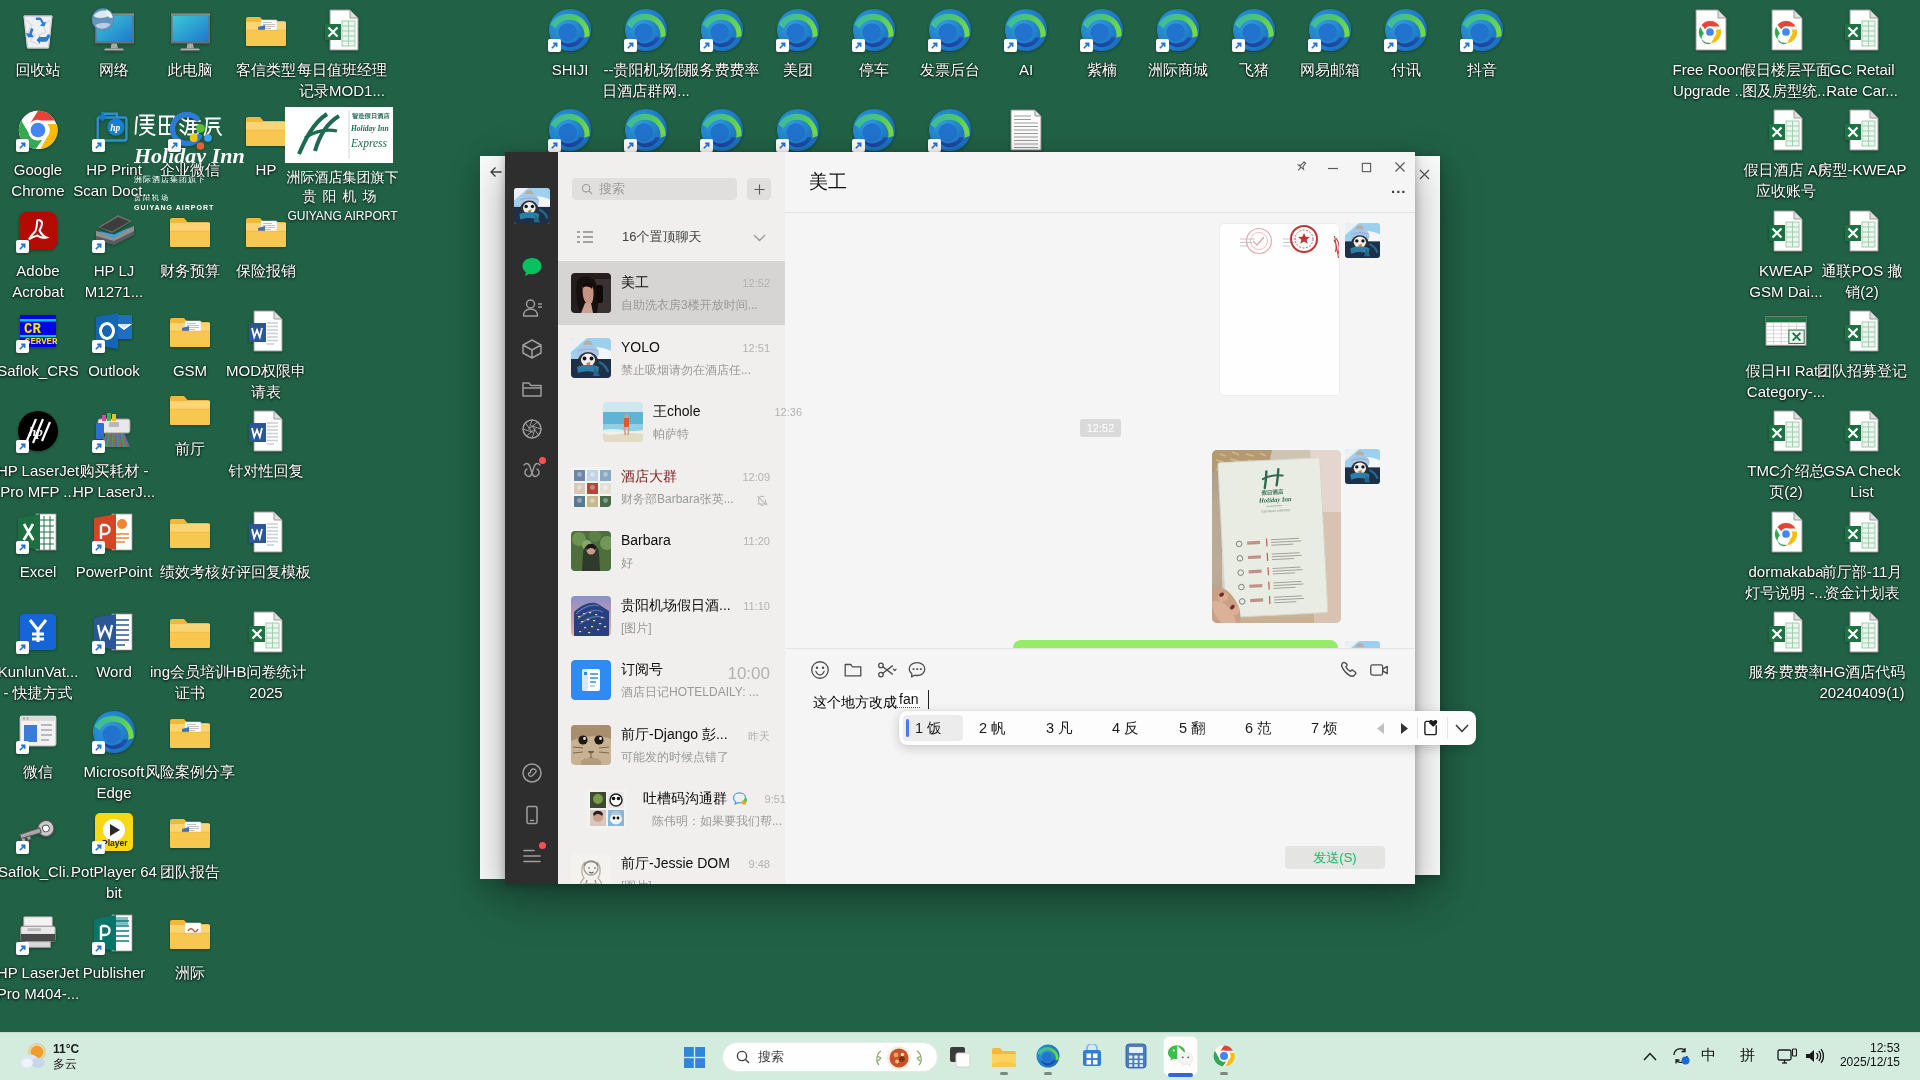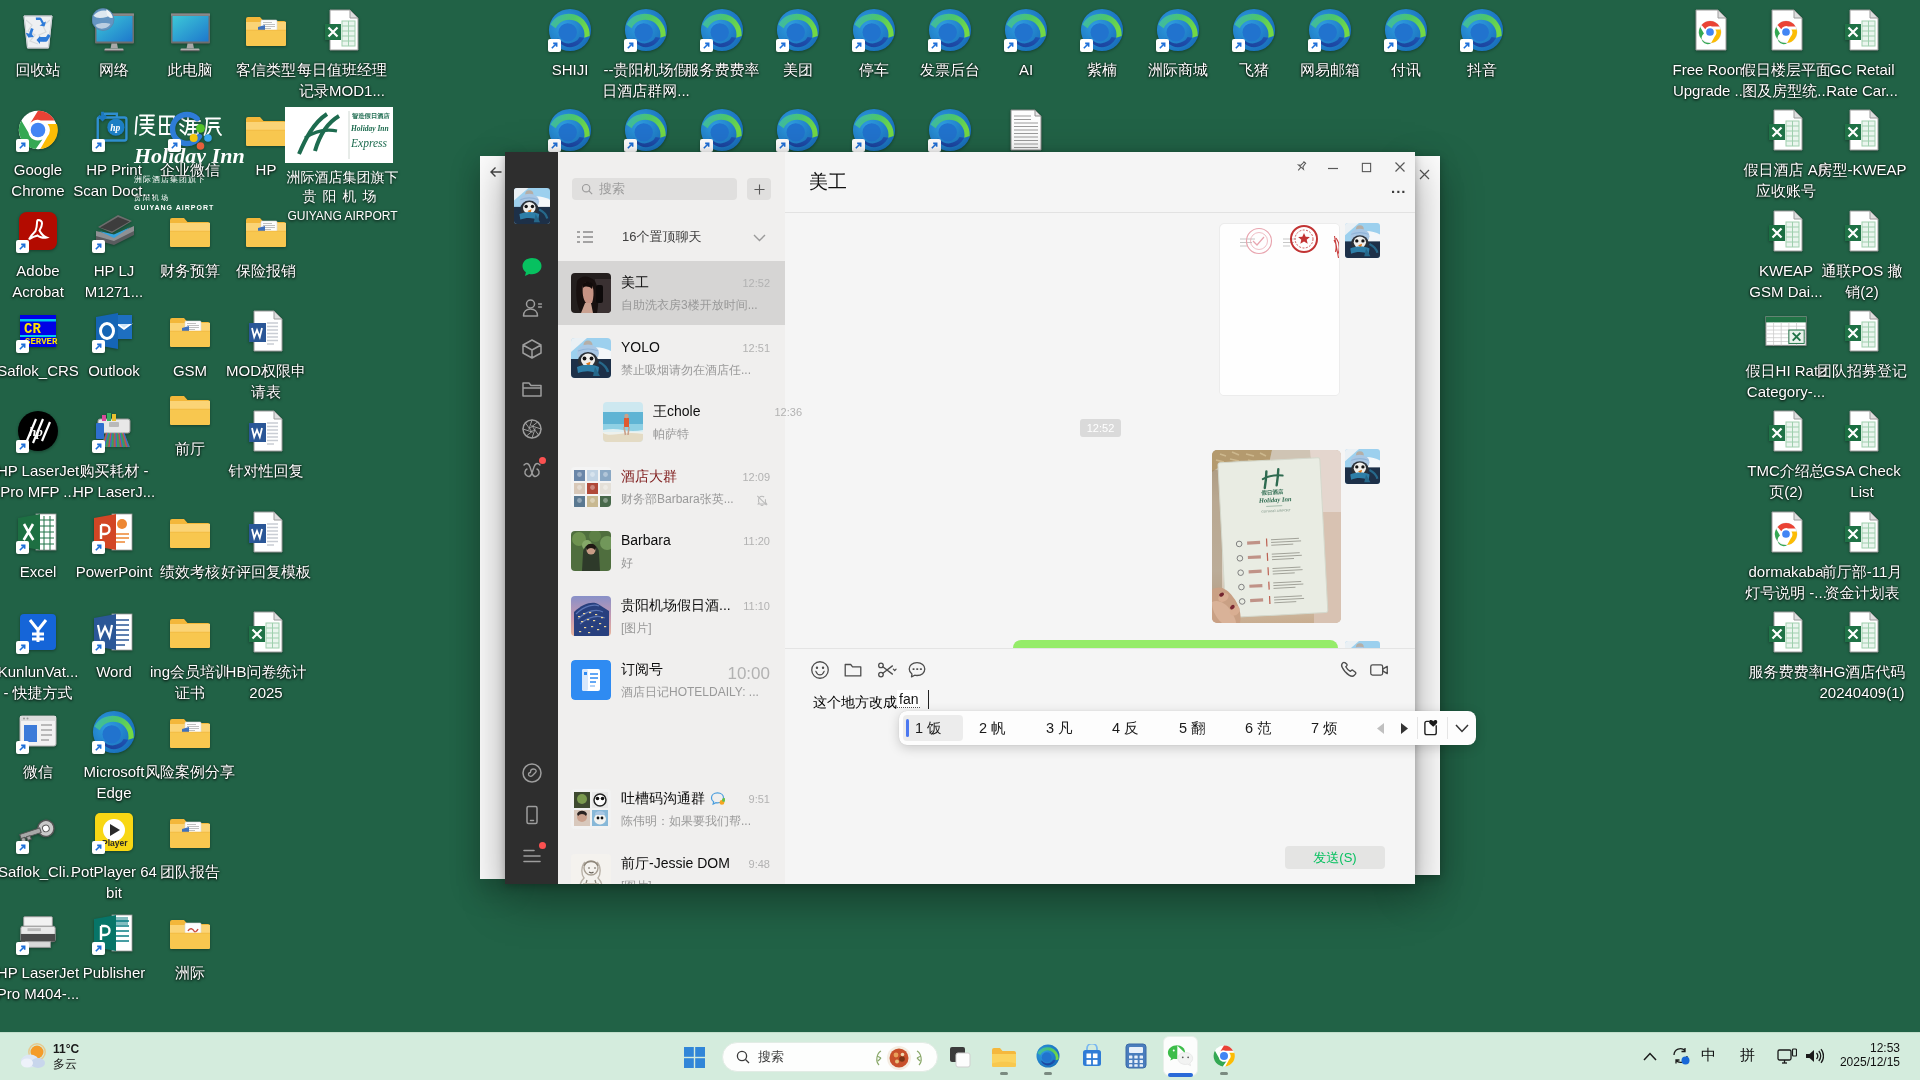--- a/index.html
+++ b/index.html
@@ -1717,21 +1717,38 @@
 <rect x="11" y="9" width="18" height="22" rx="2" fill="#fff"></rect>
 <rect x="11" y="9" width="6" height="22" rx="2" fill="#d8e8fc"></rect>
 <rect x="13" y="12" width="3" height="3" fill="#2f8bf2"></rect>
 <path d="M19 14 h8 M19 18 h8 M19 22 h6" stroke="#2f8bf2" stroke-width="1.6"></path>
 <path d="M19 26 h5" stroke="#9cc4f4" stroke-width="1.6"></path>
 </svg></div>
         <div class="abs" style="left:63px;top:13px;width:110px;font-size:14px;color:#0d0d0d;white-space:nowrap;overflow:hidden">订阅号</div>
         <div class="abs" style="right:15px;top:16px;font-size:17px;color:#b2b2b2">10:00</div>
         <div class="abs" style="left:63px;top:36px;width:145px;font-size:12px;color:#999;white-space:nowrap;overflow:hidden">酒店日记HOTELDAILY: ...</div>
       </div>
-      <div class="abs" style="left:0;top:625.0px;width:227px;height:64px;">
+      <div class="abs" style="left:0;top:560.5px;width:227px;height:64px;">
+        <div class="abs" style="left:13px;top:12px;width:40px;height:40px;border-radius:4px;overflow:hidden"><svg width="40" height="40" viewBox="0 0 40 40">
+<rect width="40" height="40" fill="#c8b294"></rect>
+<path d="M0 0 H40 V14 C30 10 12 10 0 16Z" fill="#a88e6e"></path>
+<circle cx="12" cy="15" r="4.6" fill="#1c1812"></circle>
+            <circle cx="28" cy="15" r="4.6" fill="#1c1812"></circle>
+<circle cx="13.5" cy="13.5" r="1.4" fill="#e8e4dc"></circle>
+            <circle cx="29.5" cy="13.5" r="1.4" fill="#e8e4dc"></circle>
+<path d="M17 26 a3 2.4 0 0 0 6 0Z" fill="#7a5c48"></path>
+<path d="M20 28 v4 M20 32 c-2 3 -5 3 -7 2 M20 32 c2 3 5 3 7 2" stroke="#8a705a" stroke-width="1.2" fill="none"></path>
+<path d="M2 22 l10 1 M2 28 l10 -1 M38 22 l-10 1 M38 28 l-10 -1" stroke="#6a543e" stroke-width=".8"></path>
+<path d="M10 36 C14 32 26 32 30 36 L30 40 L10 40Z" fill="#b09c7c"></path>
+</svg></div>
+        <div class="abs" style="left:63px;top:13px;width:110px;font-size:14px;color:#0d0d0d;white-space:nowrap;overflow:hidden">前厅-Django 彭...</div>
+        <div class="abs" style="right:15px;top:16px;font-size:11px;color:#b2b2b2">昨天</div>
+        <div class="abs" style="left:63px;top:36px;width:145px;font-size:12px;color:#999;white-space:nowrap;overflow:hidden">可能发的时候点错了</div>
+      </div>
+      <div class="abs" style="left:16px;top:625.0px;width:227px;height:64px;text-align:right;">
         <div class="abs" style="left:13px;top:12px;width:40px;height:40px;border-radius:4px;overflow:hidden"><svg width="40" height="40" viewBox="0 0 40 40">
 <rect width="40" height="40" fill="#f2f2f2"></rect>
 <rect x="3" y="3" width="16" height="16" fill="#3e4a30"></rect>
             <circle cx="11" cy="10" r="5" fill="#7a9a4e"></circle>
 <rect x="21" y="3" width="16" height="16" fill="#e8e8e8"></rect>
             <circle cx="29" cy="11" r="6" fill="#fdfdfd" stroke="#222" stroke-width="1.5"></circle>
             <circle cx="26.5" cy="9.5" r="1.8" fill="#111"></circle>
             <circle cx="31.5" cy="9.5" r="1.8" fill="#111"></circle>
 <rect x="3" y="21" width="16" height="16" fill="#d8c8bc"></rect>
             <circle cx="11" cy="28" r="5" fill="#caa08c"></circle>

